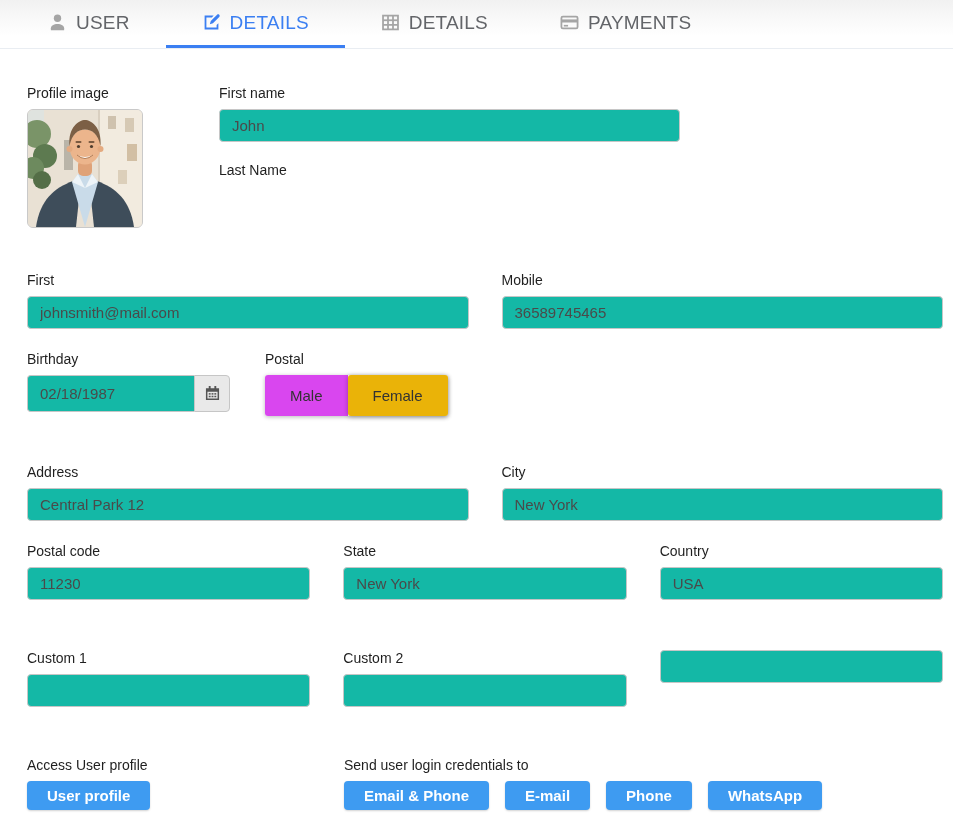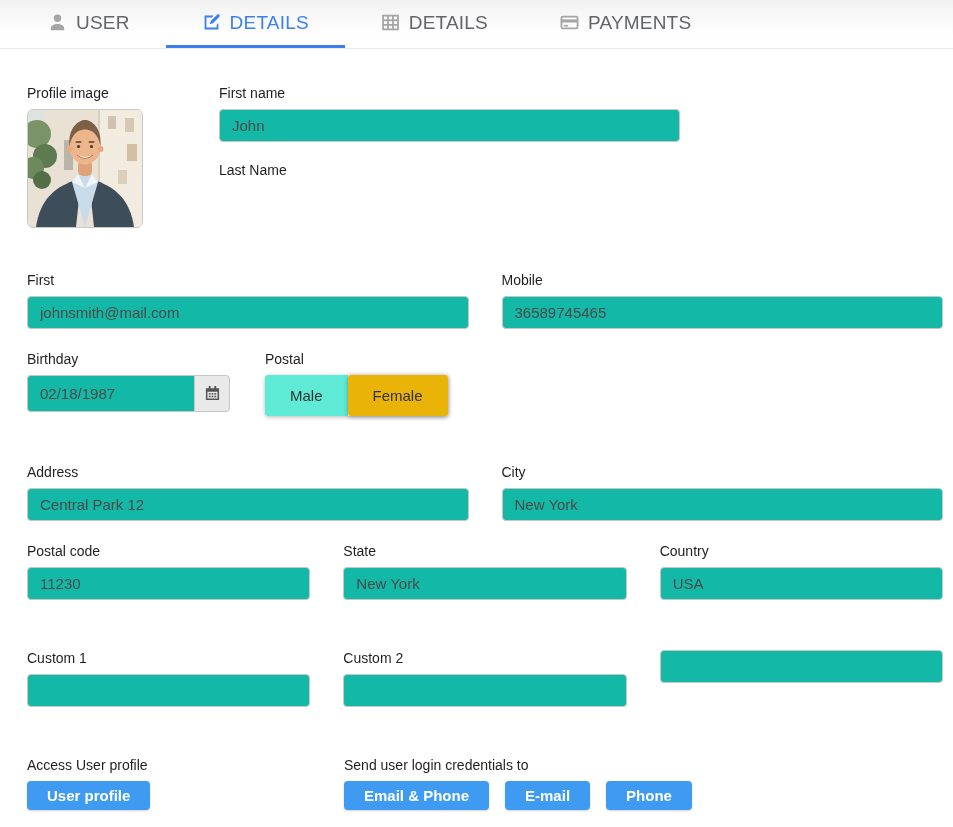--- a/index.html
+++ b/index.html
@@ -60,21 +60,21 @@
   .bday-addon svg { width:15px; height:15px; }
   .gender-col { margin-left:35px; }
   .seg {
     display:inline-flex; border-radius:3px; box-shadow:0 1px 4px rgba(0,0,0,.28);
     background:#fff;
   }
   .seg .opt {
     height:41px; display:flex; align-items:center; padding:0 25px;
     font-size:15px; color:#333; cursor:pointer; white-space:nowrap;
   }
-  .seg .opt.selected { background:#5eead4; border-radius:3px 0 0 3px; }
+  .seg .opt.selected { background:#d946ef; border-radius:3px 0 0 3px; }
   .seg .opt.unselected {
     background:#eab308; border-radius:3px; position:relative;
     box-shadow:0 1px 5px rgba(0,0,0,.3);
   }
 
   .mt44 { margin-top:44px; }
   .mt48 { margin-top:48px; }
   .mt22 { margin-top:22px; }
   .mt50 { margin-top:50px; }
 
@@ -270,18 +270,19 @@
       <div class="actions-left">
         <div class="lbl">Access User profile</div>
         <button class="btn">User profile</button>
       </div>
       <div>
         <div class="lbl">Send user login credentials to</div>
         <div class="btn-row">
           <button class="btn">Email &amp; Phone</button>
           <button class="btn">E-mail</button>
           <button class="btn">Phone</button>
+          <button class="btn">WhatsApp</button>
         </div>
       </div>
     </div>
 
   </div>
 </div>
 
 </body></html>

